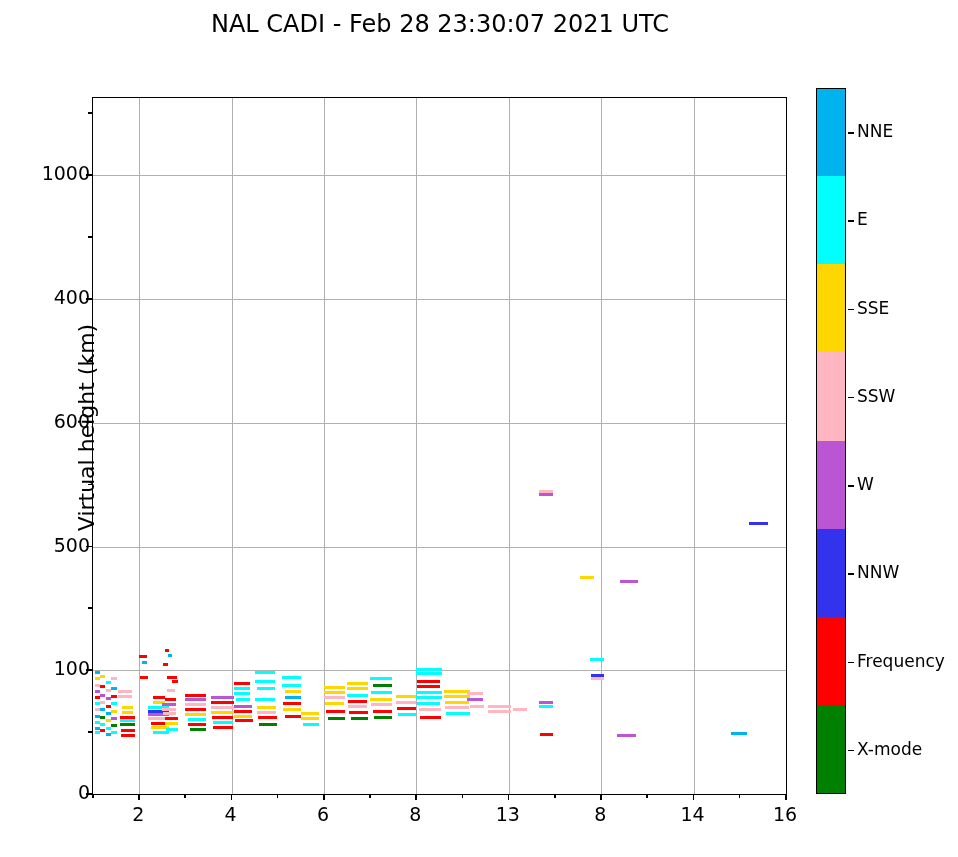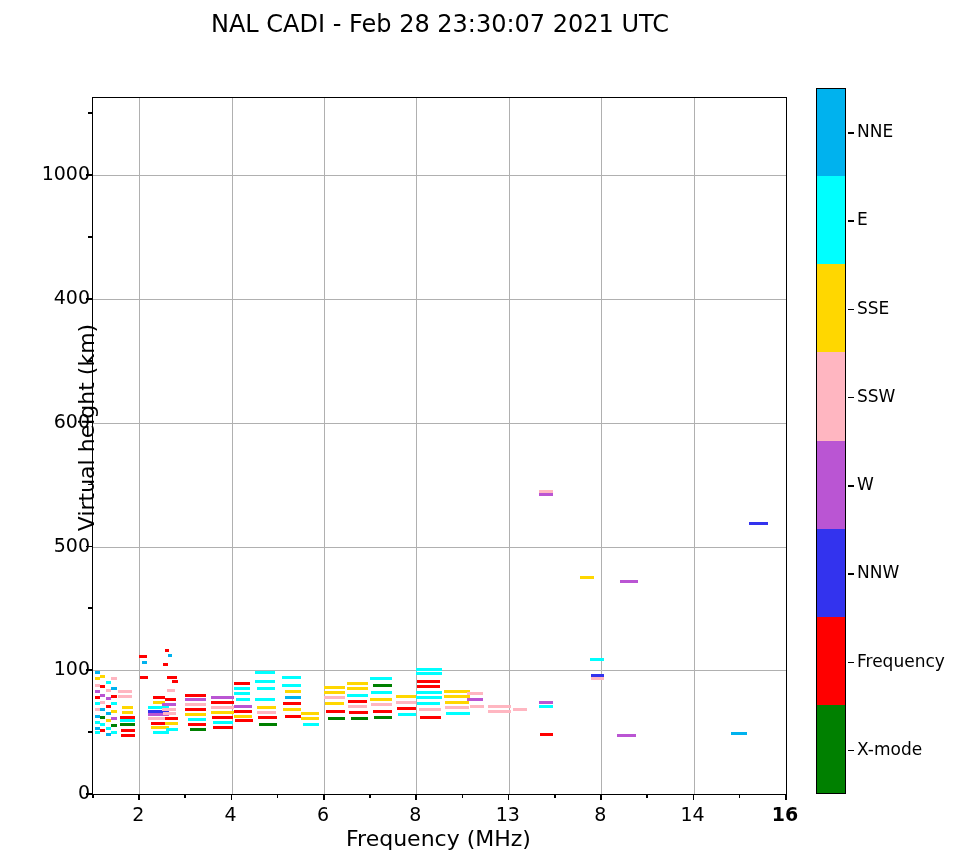--- a/index.html
+++ b/index.html
@@ -350,21 +350,21 @@
       <div class="ticklabel-x" style="left: 293px;">6</div>
       <div class="tick-x" style="left: 415.4px;"></div>
       <div class="ticklabel-x" style="left: 385.4px;">8</div>
       <div class="tick-x" style="left: 507.8px;"></div>
       <div class="ticklabel-x" style="left: 477.8px;">13</div>
       <div class="tick-x" style="left: 600.2px;"></div>
       <div class="ticklabel-x" style="left: 570.2px;">8</div>
       <div class="tick-x" style="left: 692.6px;"></div>
       <div class="ticklabel-x" style="left: 662.6px;">14</div>
       <div class="tick-x" style="left: 785px;"></div>
-      <div class="ticklabel-x" style="left: 755px; font-weight: bold;">16</div>
+      <div class="ticklabel-x" style="left: 755px;">16</div>
       <div class="tick-x minor" style="left: 92px;"></div>
       <div class="tick-x minor" style="left: 184.4px;"></div>
       <div class="tick-x minor" style="left: 276.8px;"></div>
       <div class="tick-x minor" style="left: 369.2px;"></div>
       <div class="tick-x minor" style="left: 461.6px;"></div>
       <div class="tick-x minor" style="left: 554px;"></div>
       <div class="tick-x minor" style="left: 646.4px;"></div>
       <div class="tick-x minor" style="left: 738.8px;"></div>
       <div class="tick-y" style="top: 793px;"></div>
       <div class="ticklabel-y" style="top: 781px;">0</div>
@@ -379,21 +379,20 @@
       <div class="tick-y" style="top: 174.333px;"></div>
       <div class="ticklabel-y" style="top: 162.333px;">1000</div>
       <div class="tick-y minor" style="top: 731.133px;"></div>
       <div class="tick-y minor" style="top: 607.4px;"></div>
       <div class="tick-y minor" style="top: 483.667px;"></div>
       <div class="tick-y minor" style="top: 359.933px;"></div>
       <div class="tick-y minor" style="top: 236.2px;"></div>
       <div class="tick-y minor" style="top: 112.467px;"></div>
     </div>
 
-  <div id="xlabel">Frequency (MHz)</div>
   <div id="ylabel">Virtual height (km)</div>
 
   <div id="colorbar">
       <div class="cb-seg" style="height: 86.85px; background: rgb(0, 178, 238);"></div>
       <div class="cb-seg" style="height: 88.25px; background: rgb(0, 255, 255);"></div>
       <div class="cb-seg" style="height: 88.25px; background: rgb(255, 215, 0);"></div>
       <div class="cb-seg" style="height: 88.25px; background: rgb(255, 182, 193);"></div>
       <div class="cb-seg" style="height: 88.25px; background: rgb(186, 85, 211);"></div>
       <div class="cb-seg" style="height: 88.25px; background: rgb(51, 51, 238);"></div>
       <div class="cb-seg" style="height: 88.25px; background: rgb(255, 0, 0);"></div>

